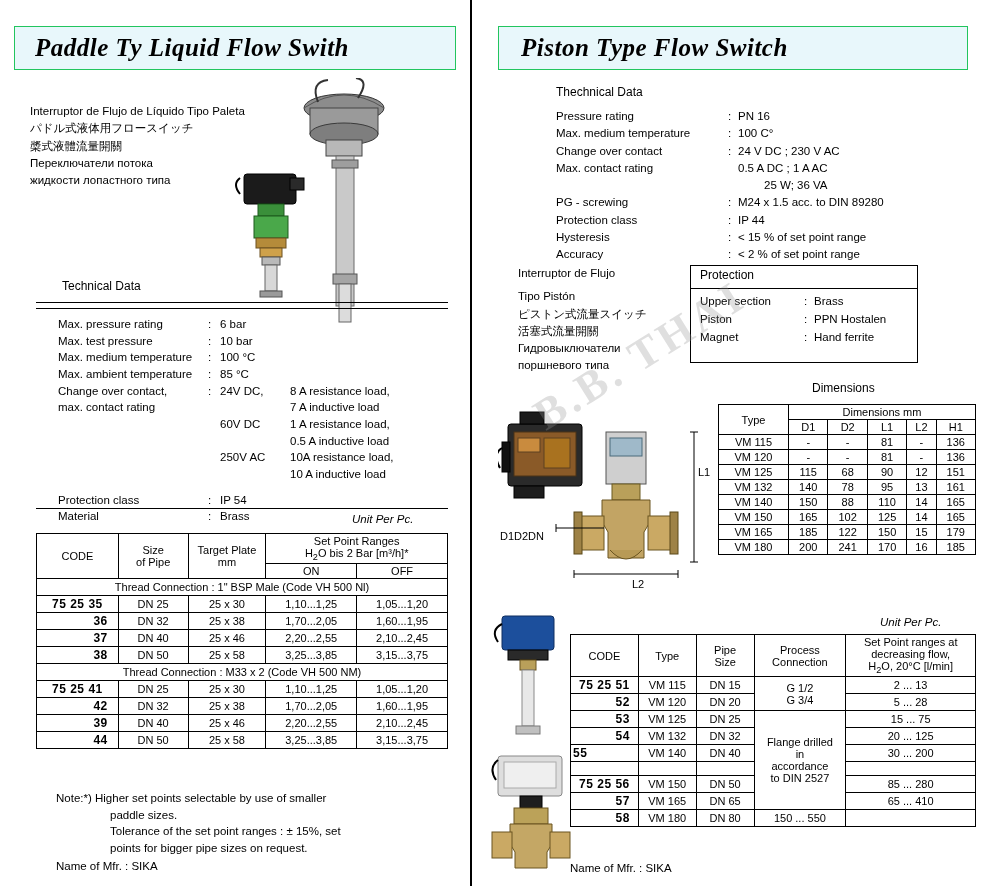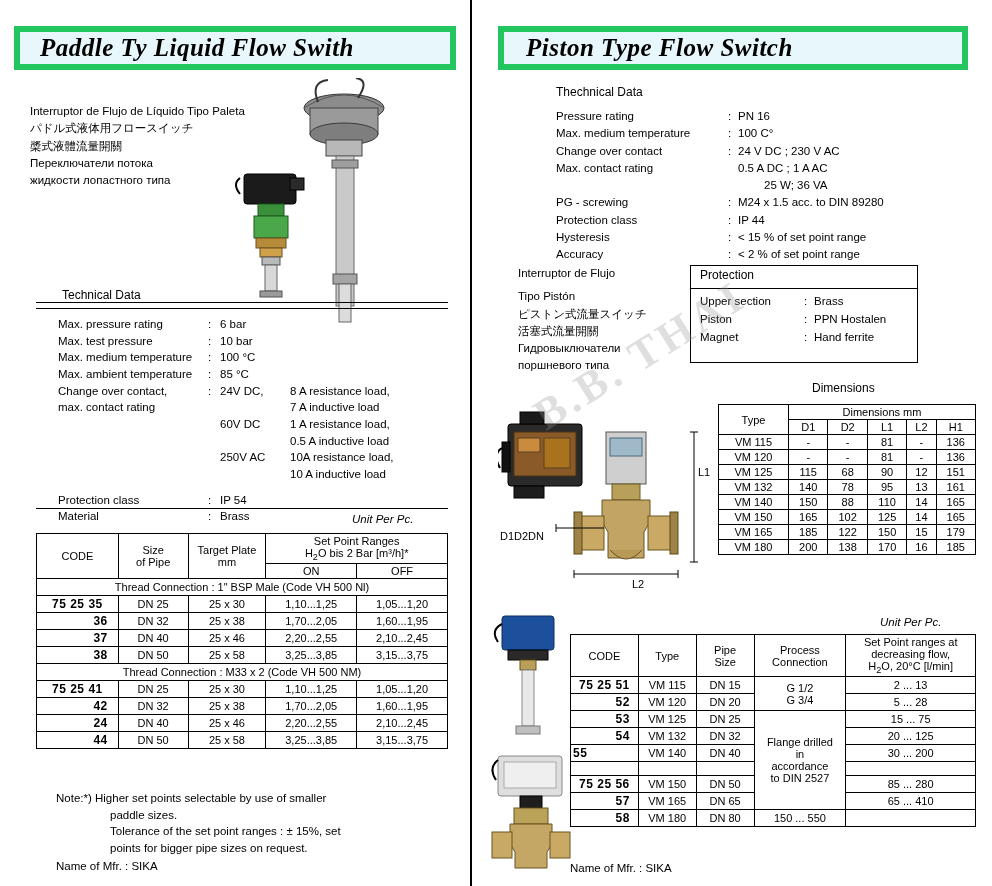--- a/index.html
+++ b/index.html
@@ -12,21 +12,21 @@
     position: relative;
     overflow: hidden;
   }
   .page { position:relative; width:992px; height:886px; }
   .col-left { position:absolute; left:0; top:0; width:470px; height:886px; }
   .col-right { position:absolute; left:478px; top:0; width:514px; height:886px; }
   .vdiv { position:absolute; left:470px; top:0; width:2px; height:886px; background:#000; }
 
   .title-band {
     background:#e8f7fb;
-    border:6px solid #22c55e;
+    border:1px solid #22c55e;
     font-family:"Liberation Serif", serif;
     font-style:italic;
     font-weight:bold;
     font-size:25px;
     letter-spacing:0.5px;
   }
   .title-left {
     position:absolute; left:14px; top:26px; width:442px; height:44px;
     display:flex; align-items:center; padding-left:20px;
   }
@@ -150,21 +150,21 @@
       <rect x="26" y="126" width="26" height="12" fill="#3a8f3a" stroke="#1d5a1d"></rect>
       <rect x="22" y="138" width="34" height="22" fill="#4aa84a" stroke="#1d5a1d"></rect>
       <rect x="24" y="160" width="30" height="10" fill="#b58b3a" stroke="#6d5120"></rect>
       <rect x="28" y="170" width="22" height="9" fill="#cfa14a" stroke="#6d5120"></rect>
       <rect x="30" y="179" width="18" height="8" fill="#b9b9b9" stroke="#555"></rect>
       <rect x="33" y="187" width="12" height="26" fill="#d8d8d8" stroke="#666"></rect>
       <rect x="28" y="213" width="22" height="6" fill="#9a9a9a" stroke="#555"></rect>
       <path d="M8 100 q-8 6 0 16" fill="none" stroke="#000" stroke-width="2"></path>
     </svg>
 
-    <div class="lbl-techdata" style="left:62px; top:279px;margin-top:9px;">Technical Data</div>
+    <div class="lbl-techdata" style="left:62px; top:279px;">Technical Data</div>
 
     <div class="hr" style="left:36px; top:302px; width:412px;"></div>
     <div class="hr" style="left:36px; top:308px; width:412px;"></div>
 
     <table class="spec" style="left:58px; top:316px; width:392px;">
       <tbody>
         <tr>
           <td class="c1">Max. pressure rating</td>
           <td class="c2">:</td>
           <td class="c3">6 bar</td>
@@ -306,21 +306,21 @@
           <td>1,05...1,20</td>
         </tr>
         <tr>
           <td class="code" style="text-align:right; padding-right:10px;">42</td>
           <td class="pipe">DN 32</td>
           <td>25 x 38</td>
           <td>1,70...2,05</td>
           <td>1,60...1,95</td>
         </tr>
         <tr>
-          <td class="code" style="text-align:right; padding-right:10px;">24</td>
+          <td class="code" style="text-align:right; padding-right:10px;">39</td>
           <td class="pipe">DN 40</td>
           <td>25 x 46</td>
           <td>2,20...2,55</td>
           <td>2,10...2,45</td>
         </tr>
         <tr>
           <td class="code" style="text-align:right; padding-right:10px;">44</td>
           <td class="pipe">DN 50</td>
           <td>25 x 58</td>
           <td>3,25...3,85</td>
@@ -495,21 +495,21 @@
         <td>VM 165</td>
         <td>185</td>
         <td>122</td>
         <td>150</td>
         <td>15</td>
         <td>179</td>
       </tr>
       <tr>
         <td>VM 180</td>
         <td>200</td>
-        <td>138</td>
+        <td>241</td>
         <td>170</td>
         <td>16</td>
         <td>185</td>
       </tr>
     </tbody>
   </table>
 
   <svg class="art" style="left:498px; top:388px;" width="212" height="230">
 
     <rect x="10" y="36" width="74" height="62" rx="3" fill="#2a2a2a" stroke="#000"></rect>

